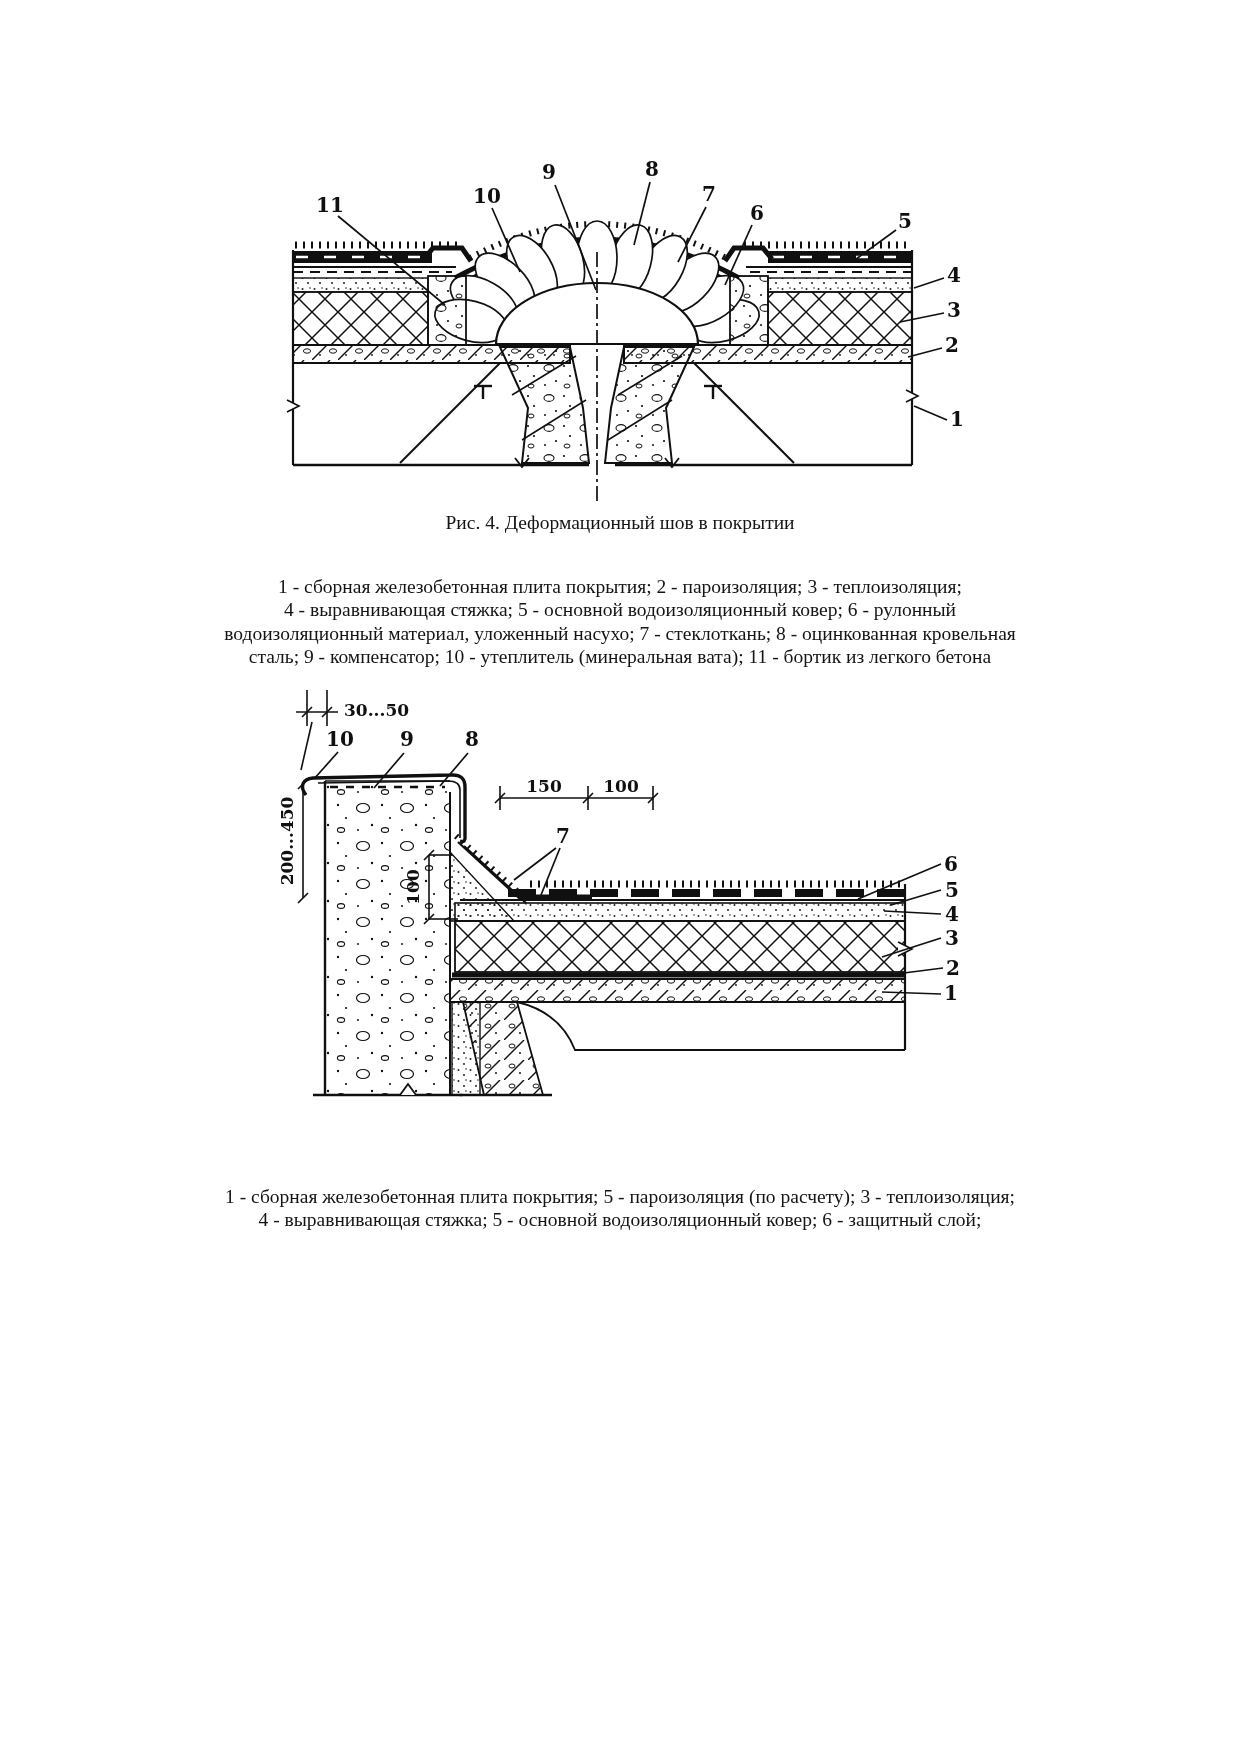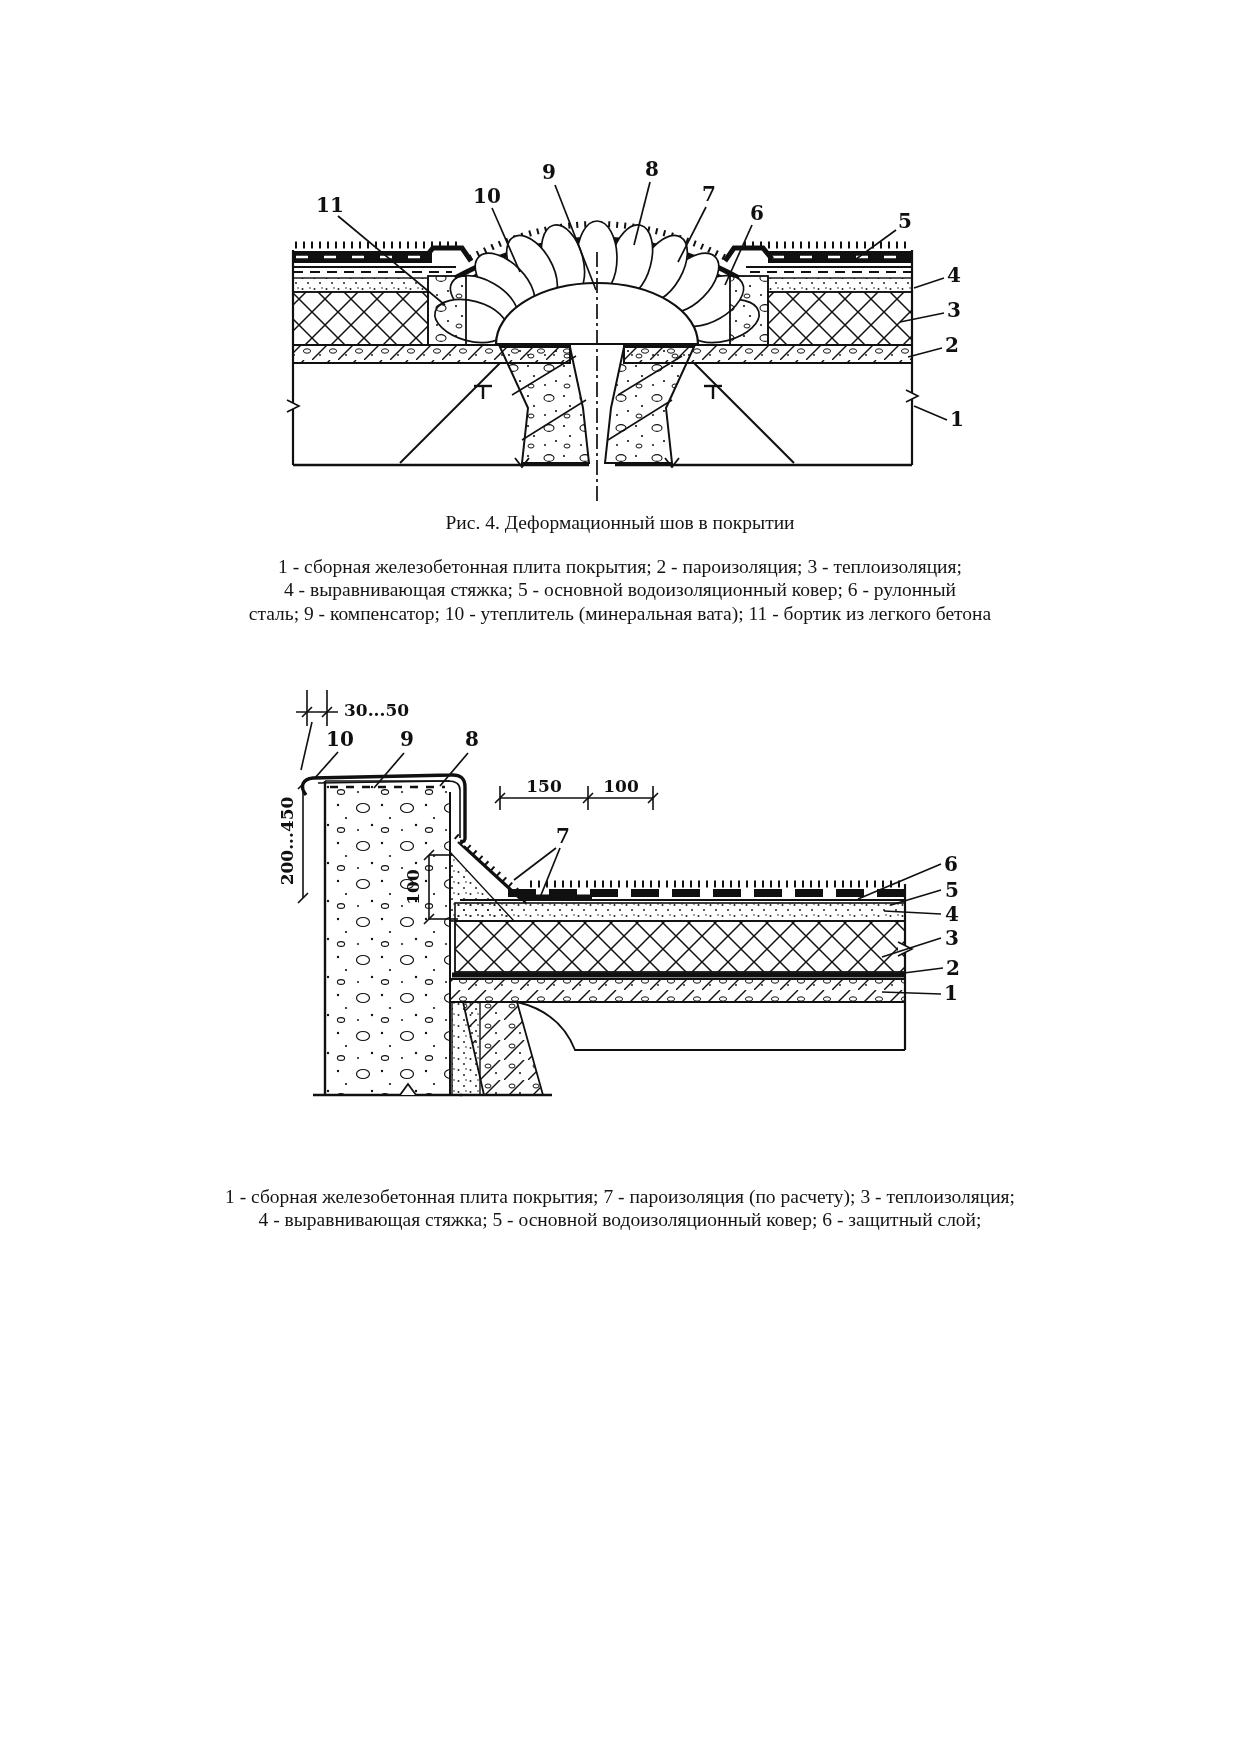--- a/index.html
+++ b/index.html
@@ -158,23 +158,24 @@
       <text class="draw-num" x="757" y="220">6</text>
       <text class="draw-num" x="905" y="228">5</text>
       <text class="draw-num" x="954" y="282">4</text>
       <text class="draw-num" x="954" y="317">3</text>
       <text class="draw-num" x="952" y="352">2</text>
       <text class="draw-num" x="957" y="426">1</text>
     </g>
   </svg>
 
   <div class="caption" style="top:511px;">Рис. 4. Деформационный шов в покрытии</div>
-  <div class="legend" style="top:555px;">
+  <div class="legend" style="top:575px;">
     <div>1 - сборная железобетонная плита покрытия; 2 - пароизоляция; 3 - теплоизоляция;</div>
     <div>4 - выравнивающая стяжка; 5 - основной водоизоляционный ковер; 6 - рулонный</div>
+    <div>водоизоляционный материал, уложенный насухо; 7 - стеклоткань; 8 - оцинкованная кровельная</div>
     <div>сталь; 9 - компенсатор; 10 - утеплитель (минеральная вата); 11 - бортик из легкого бетона</div>
   </div>
 
   <svg class="fig-svg" style="left:240px;top:640px;" width="760" height="470" viewBox="240 640 760 470">
     <defs>
       <pattern id="f5-cross" width="26" height="26" patternUnits="userSpaceOnUse">
         <path d="M0,26 L26,0 M0,0 L26,26" stroke="#111" stroke-width="1.5" fill="none"></path>
       </pattern>
       <pattern id="f5-dots" width="12" height="11" patternUnits="userSpaceOnUse">
         <circle cx="2.5" cy="3" r="1" fill="#222"></circle>
@@ -285,17 +286,17 @@
       <text class="draw-num" x="951" y="871">6</text>
       <text class="draw-num" x="952" y="897">5</text>
       <text class="draw-num" x="952" y="921">4</text>
       <text class="draw-num" x="952" y="945">3</text>
       <text class="draw-num" x="953" y="975">2</text>
       <text class="draw-num" x="951" y="1000">1</text>
     </g>
   </svg>
 
   <div class="legend" style="top:1185px;">
-    <div>1 - сборная железобетонная плита покрытия; 7 - пароизоляция (по расчету); 3 - теплоизоляция;</div>
+    <div>1 - сборная железобетонная плита покрытия; 5 - пароизоляция (по расчету); 3 - теплоизоляция;</div>
     <div>4 - выравнивающая стяжка; 5 - основной водоизоляционный ковер; 6 - защитный слой;</div>
   </div>
 
 </div>
 
 </body></html>

